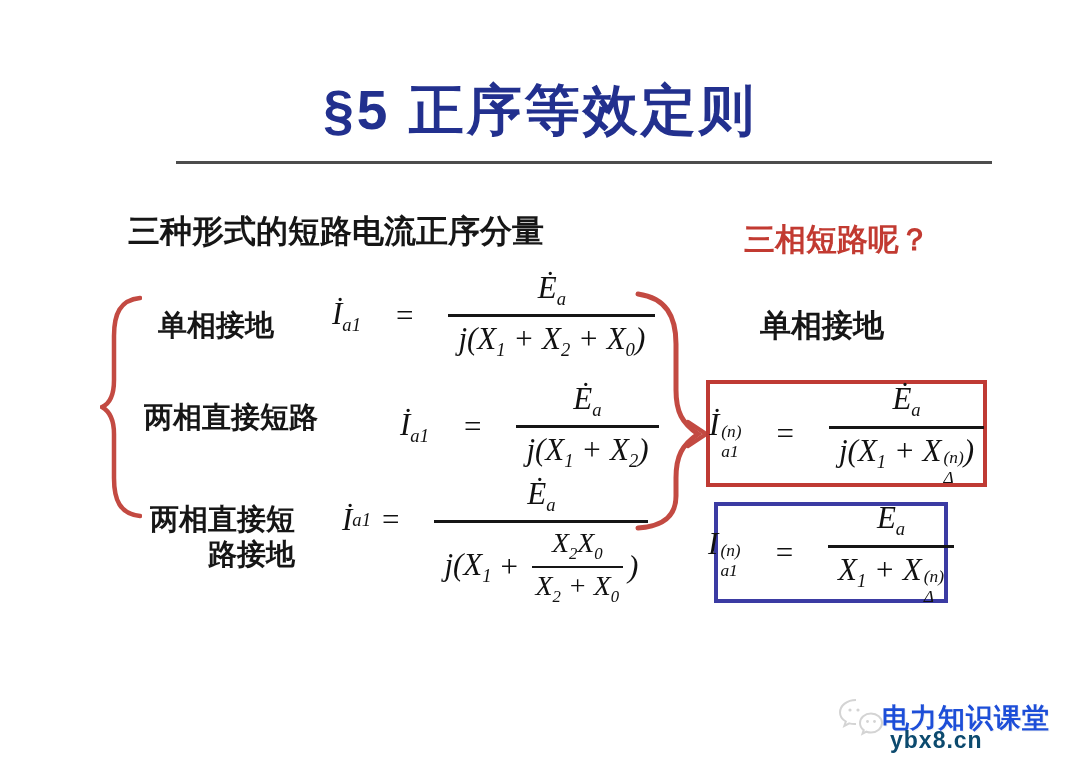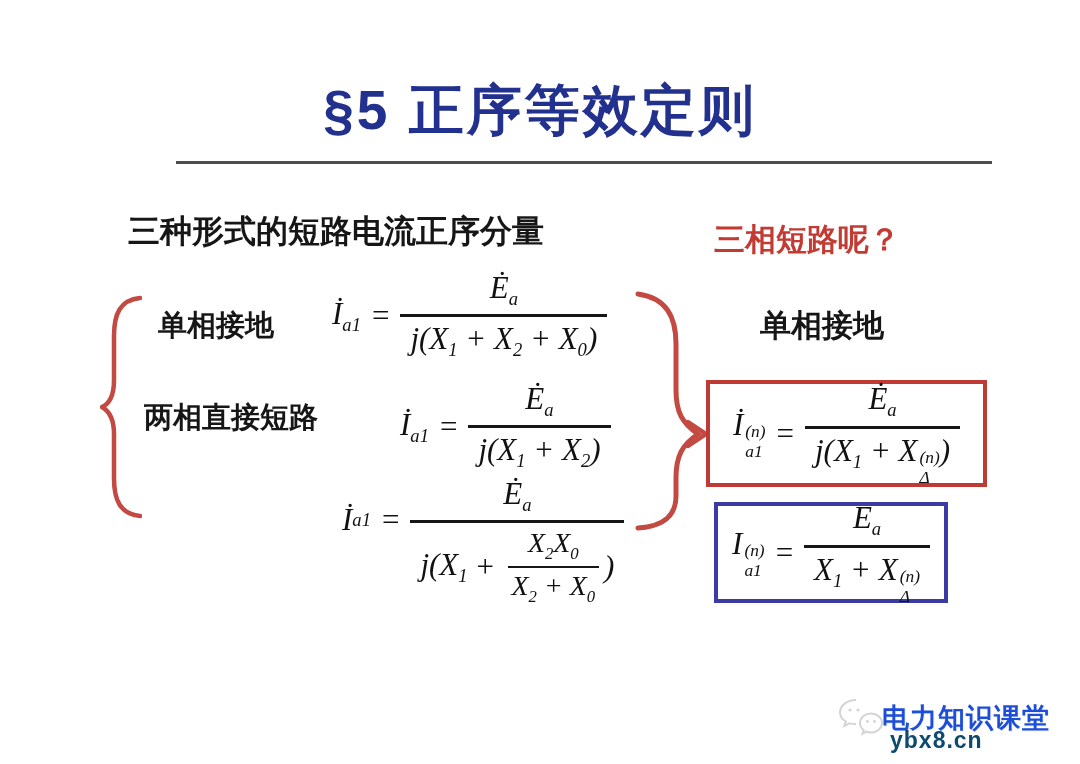--- a/index.html
+++ b/index.html
@@ -5,28 +5,28 @@
   html,body{margin:0;padding:0;background:#fff;}
   .slide{position:relative;width:1080px;height:760px;background:#ffffff;overflow:hidden;
          font-family:"Liberation Sans",sans-serif;color:#1a1a1a;}
   .abs{position:absolute;}
   .cn{font-weight:bold;color:#161616;}
   .red{color:#c23a31;}
   .page-title{left:0;right:0;top:74px;text-align:center;font-size:55px;font-weight:bold;
               color:#22308e;letter-spacing:3px;}
   .title-rule{left:176px;top:161px;width:816px;height:3px;background:#4d4d4d;}
   .intro{left:128px;top:210px;font-size:32px;}
-  .question{left:714px;top:219px;font-size:31px;color:#c23a31;}
+  .question{left:744px;top:219px;font-size:31px;color:#c23a31;}
   .case-label{font-size:29px;line-height:1.22;text-align:right;}
   .unified{left:760px;top:305px;font-size:31px;}
 
   
   .math{font-family:"Liberation Serif","DejaVu Serif",serif;font-style:italic;color:#111;}
   .math sub{font-size:0.60em;font-style:italic;}
-  .fr{position:absolute;display:flex;align-items:center;font-size:31px;white-space:nowrap;}
+  .fr{position:absolute;display:flex;align-items:center;font-size:31px;white-space:nowrap;gap:24px;}
   .eqsign{margin:0 11px;font-style:normal;}
   .frac{display:inline-block;text-align:center;vertical-align:middle;}
   .num{display:block;padding:0 10px 4px;}
   .den{display:block;border-top:3px solid #161616;padding:4px 10px 0;white-space:nowrap;}
   .den-flex{display:flex;align-items:center;justify-content:center;}
   .innerfrac{display:inline-block;text-align:center;font-size:0.90em;margin:0 5px;vertical-align:middle;}
   .innum{display:block;padding:0 4px 2px;}
   .inden{display:block;border-top:2.5px solid #161616;padding:2px 4px 0;}
   .plus{margin:0 7px;}
   .ss{display:inline-flex;flex-direction:column;align-items:flex-start;font-size:0.56em;
@@ -60,20 +60,24 @@
     <path d="M40,4 C20,6 14,20 14,42 L14,86 C14,102 9,110 2,113 C9,117 14,124 14,140 L14,184 C14,206 20,220 40,222" fill="none" stroke="#c34a42" stroke-width="4.5" stroke-linecap="round"></path>
   </svg>
 
   <svg class="abs" style="left:630px;top:288px;" width="82" height="248" viewBox="0 0 82 248">
     <path d="M8,6 C36,10 46,28 46,56 L46,102 C46,124 52,135 68,146 C52,157 46,168 46,190 L46,208 C46,226 36,238 8,240" fill="none" stroke="#c34a42" stroke-width="5" stroke-linecap="round"></path>
     <path d="M58,134 L76,146 L58,158" fill="none" stroke="#c34a42" stroke-width="4.5" stroke-linecap="round"></path>
   </svg>
 
   <div class="abs case-label cn" style="left:158px;top:308px;">单相接地</div>
   <div class="abs case-label cn" style="left:144px;top:400px;">两相直接短路</div>
+  <div class="abs case-label cn" style="left:150px;top:502px;">
+    <div>两相直接短</div>
+    <div>路接地</div>
+  </div>
 
   <div class="fr math" style="left:332px;top:270px;">
     <span><span>İ</span><sub>a1</sub></span>
     <span class="eqsign">=</span>
     <span class="frac">
       <span class="num"><span>Ė</span><sub>a</sub></span>
       <span class="den"><span>j(X</span><sub>1</sub><span> + X</span><sub>2</sub><span> + X</span><sub>0</sub><span>)</span></span>
     </span>
   </div>
 

